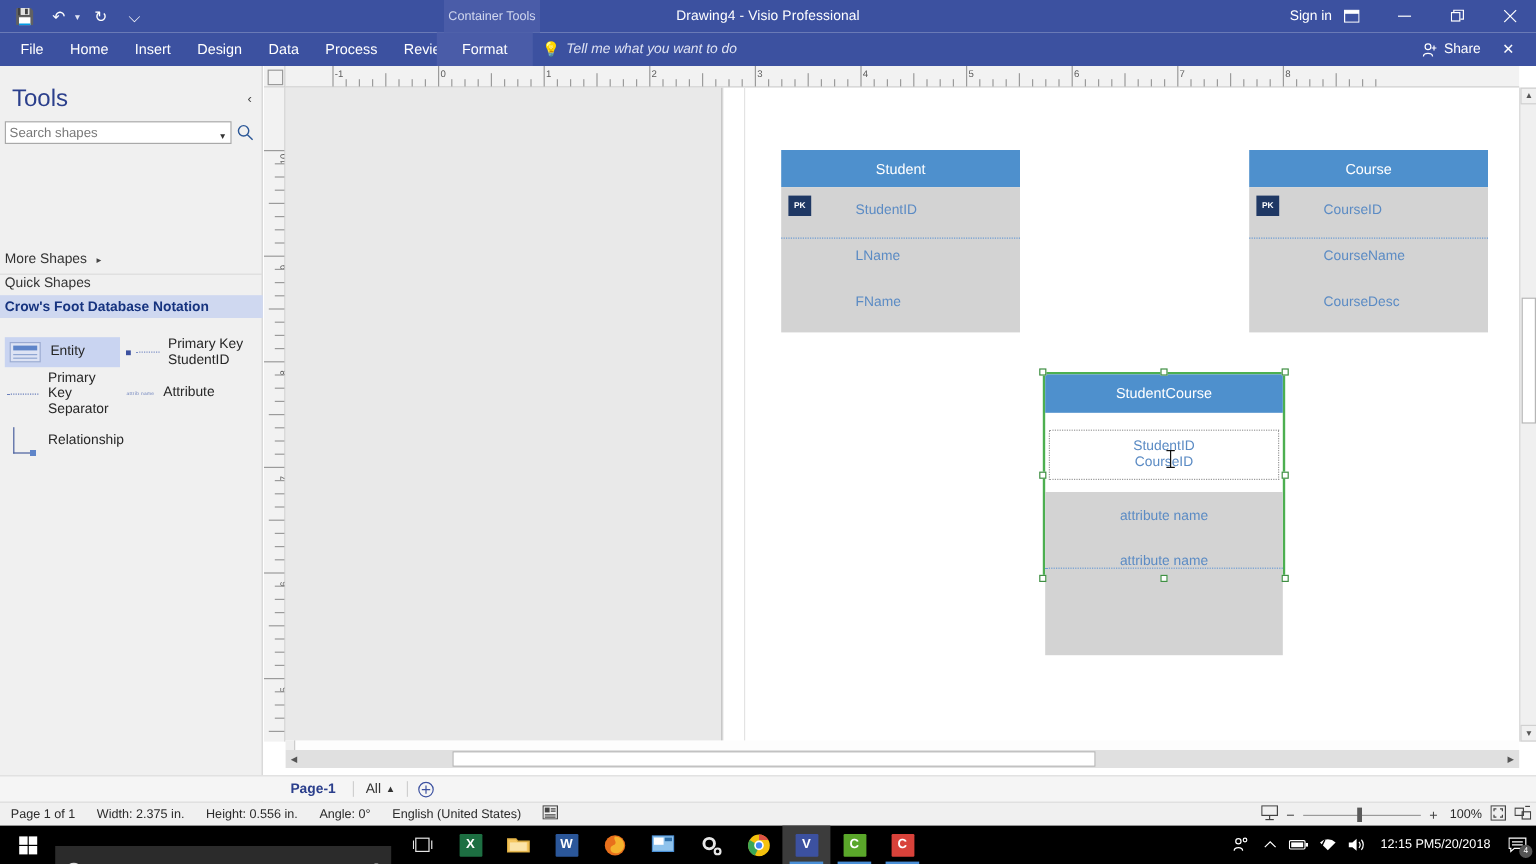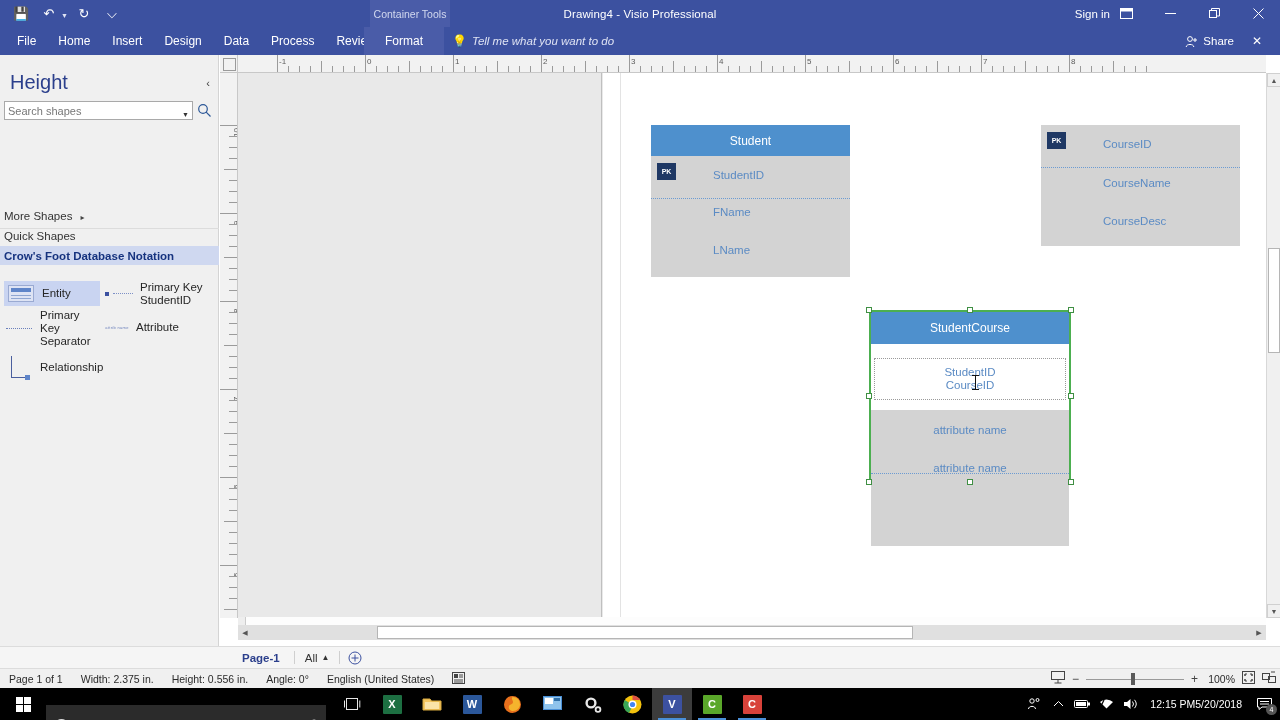--- a/index.html
+++ b/index.html
@@ -358,21 +358,21 @@
           <path d="M1.2 12 C1.2 8.6 8.8 8.6 8.8 12" fill="none" stroke="#fff"></path>
           <line x1="10" y1="3" x2="10" y2="7" stroke="#fff"></line>
           <line x1="8" y1="5" x2="12" y2="5" stroke="#fff"></line>
         </svg>
       <span>Share</span>
     </div>
     <div class="ribbon-close">✕</div>
   </div>
 
   <div class="shapes-panel">
-    <div class="shapes-title">Height</div>
+    <div class="shapes-title">Tools</div>
     <div class="panel-collapse">‹</div>
 
     <div class="search-row">
       <div class="search-box">
         <input type="text" placeholder="Search shapes" style="">
         <span class="search-caret">▼</span>
       </div>
       <div class="search-icon">
         <svg width="15" height="15" viewBox="0 0 15 15">
             <circle cx="6" cy="6" r="4.3" fill="none" stroke="#2b5797" stroke-width="1.2"></circle>
@@ -580,30 +580,31 @@
     <div class="page-edge"></div>
 
     <div class="entity" style="left:413px; top:52px; width:199px;">
       <div class="entity-head">Student</div>
       <div class="entity-body" style="height:121px;">
         <div class="attr-row" style="height:38px;">
           <span class="pk-badge">PK</span>
           <span class="attr-text" style="margin-left:62px">StudentID</span>
         </div>
         <div class="pk-sep" style="top:42px;"></div>
+        <div class="attr-row" style="height:40px;">
+          <span class="attr-text" style="margin-left:62px">LName</span>
+        </div>
         <div class="attr-row" style="height:36px;">
           <span class="attr-text" style="margin-left:62px">FName</span>
         </div>
-        <div class="attr-row" style="height:40px;">
-          <span class="attr-text" style="margin-left:62px">LName</span>
-        </div>
       </div>
     </div>
 
     <div class="entity" style="left:803px; top:52px; width:199px;">
+      <div class="entity-head">Course</div>
       <div class="entity-body" style="height:121px;">
         <div class="attr-row" style="height:38px;">
           <span class="pk-badge">PK</span>
           <span class="attr-text" style="margin-left:62px">CourseID</span>
         </div>
         <div class="pk-sep" style="top:42px;"></div>
         <div class="attr-row" style="height:40px;">
           <span class="attr-text" style="margin-left:62px">CourseName</span>
         </div>
         <div class="attr-row" style="height:36px;">

